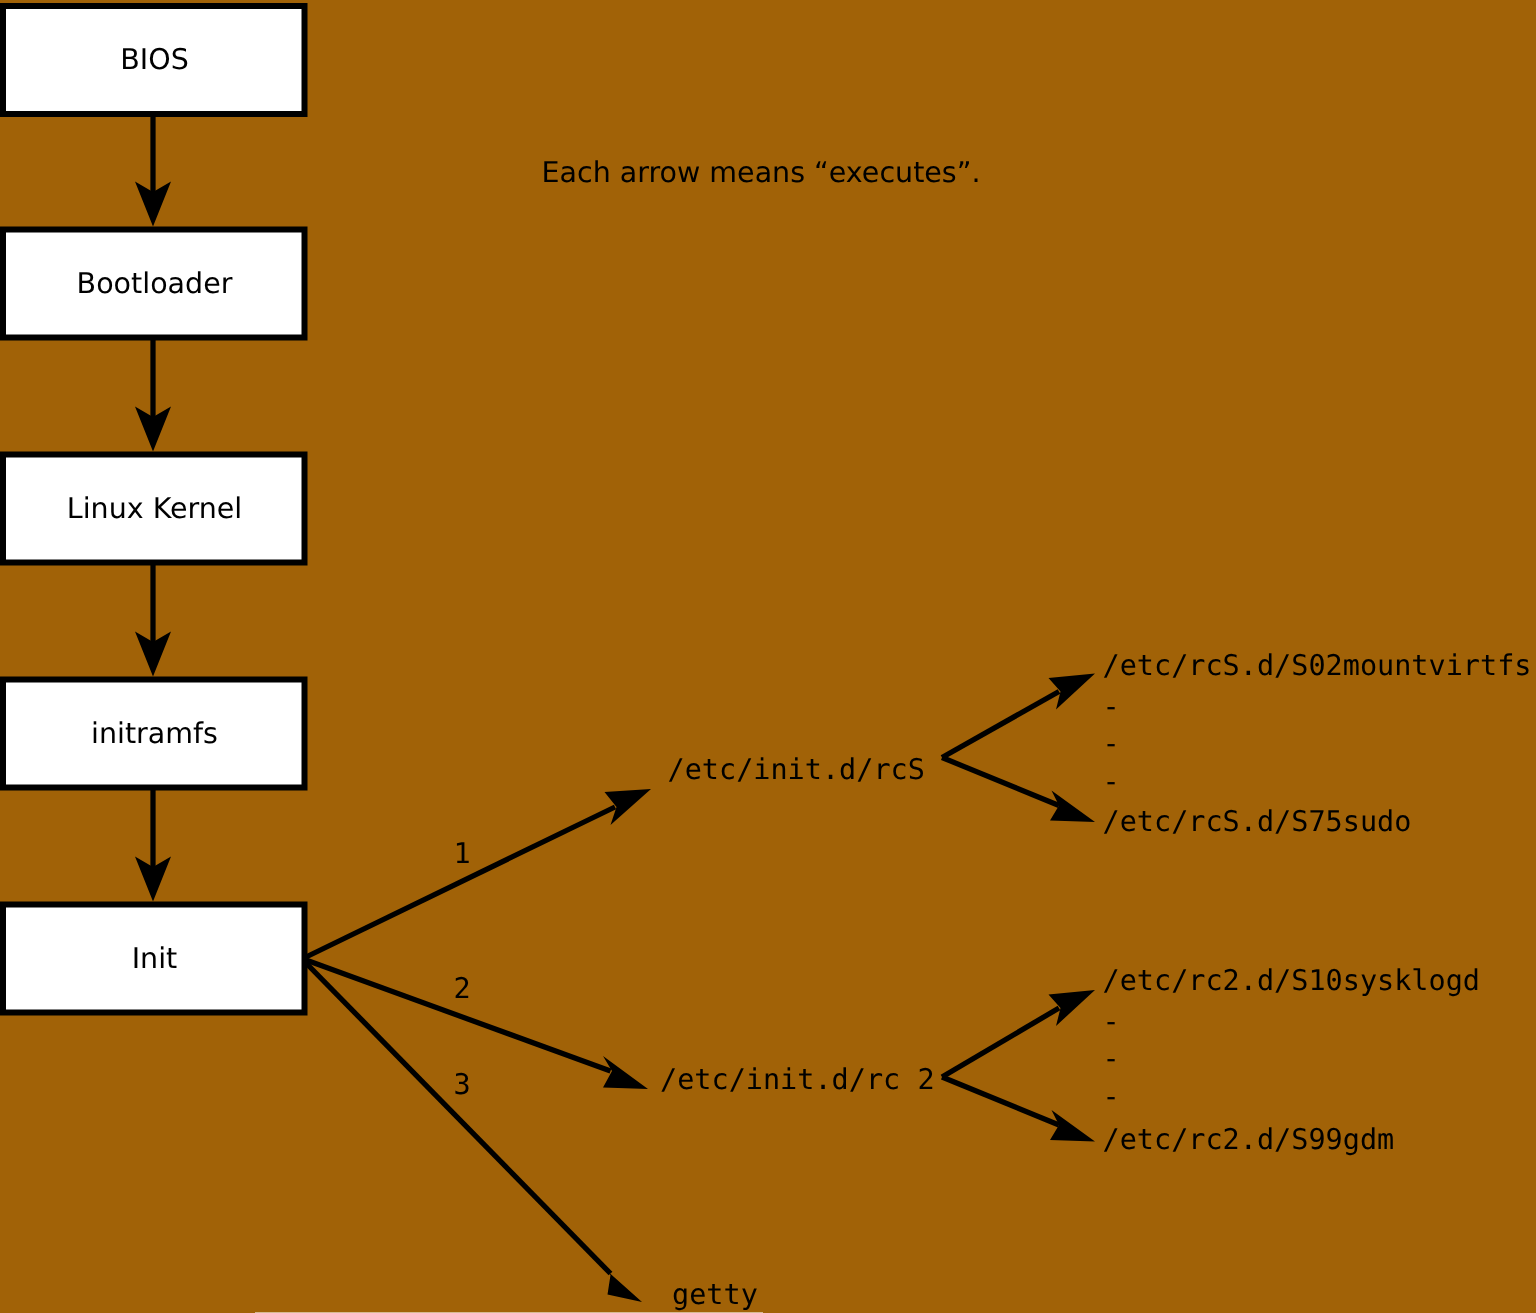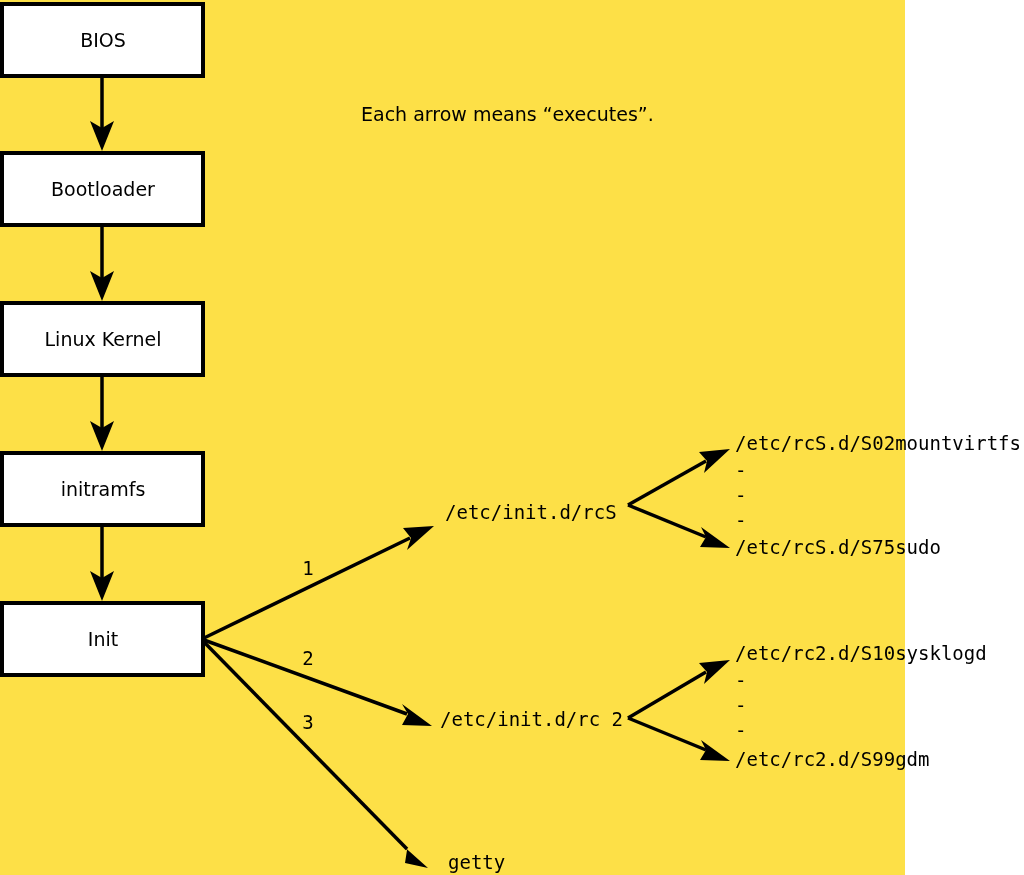--- a/index.html
+++ b/index.html
@@ -9,23 +9,23 @@
     background: #ffffff;
   }
   body {
     font-family: "DejaVu Sans", "Liberation Sans", sans-serif;
     width: 1024px;
     height: 875px;
     overflow: hidden;
   }
   #diagram-root {
     position: relative;
-    width: 905px;
+    width: 1024px;
     height: 875px;
-    background: #fde047;
+    background: #a16207;
   }
   svg#boot-diagram {
     display: block;
     width: 1024px;
     height: 875px;
   }
   .box-rect {
     fill: #ffffff;
     stroke: #000000;
     stroke-width: 4;

